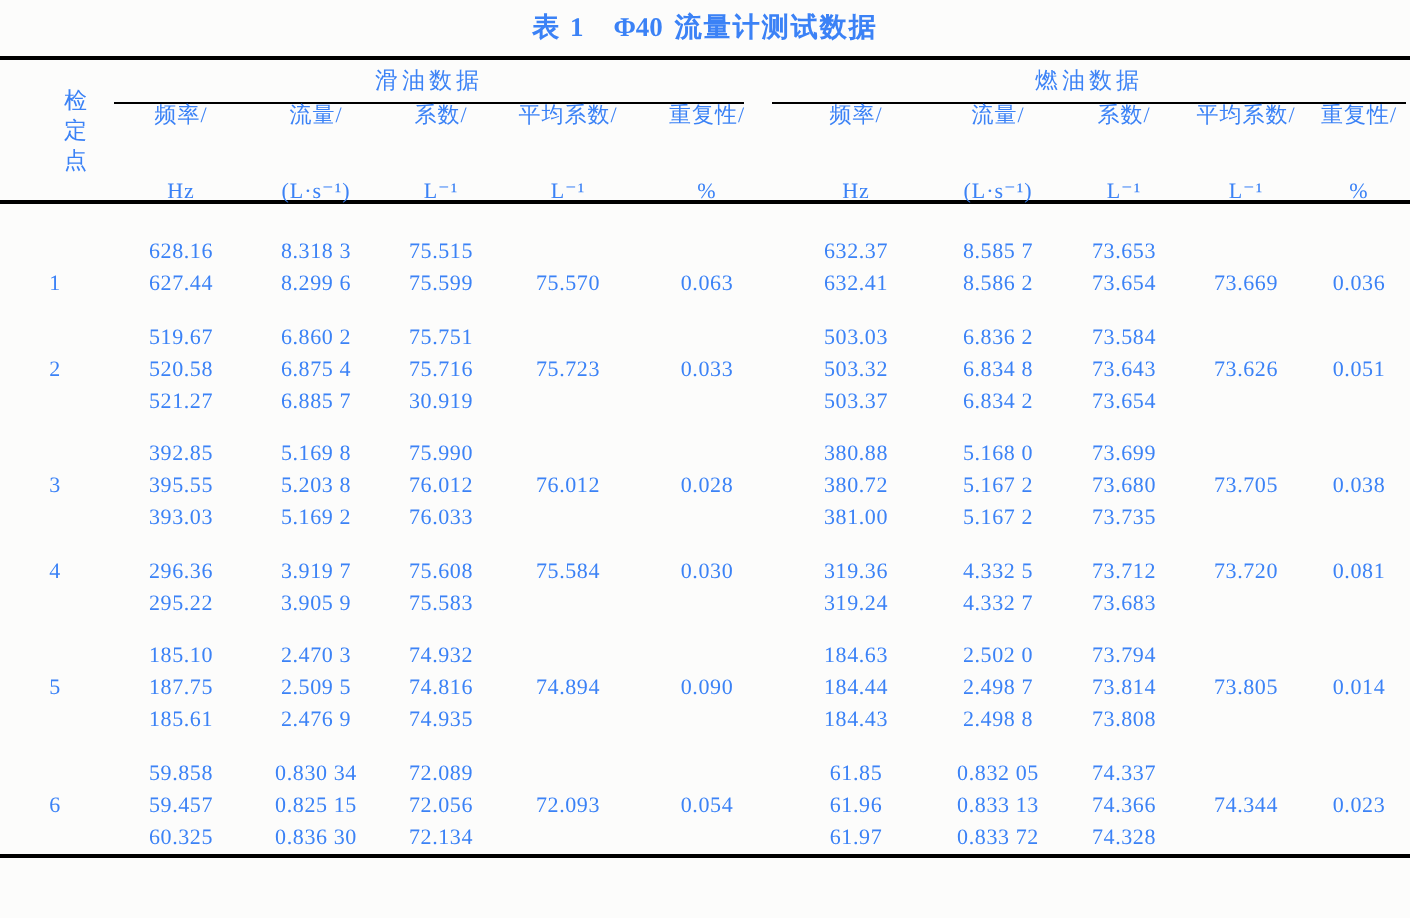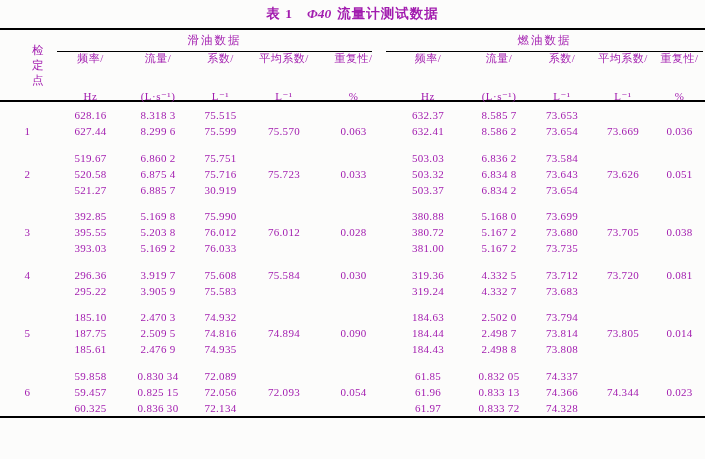--- a/index.html
+++ b/index.html
@@ -1,31 +1,31 @@
 <!DOCTYPE html>
 <html><head>
 <meta charset="utf-8">
 <style>
   html,body{margin:0;padding:0;background:#ffffff;}
   .page{
     position:relative;
     width:705px;height:459px;
     background:#fcfcfb;
-    color:#a21caf;
+    color:#3b82f6;
     font-family:"Liberation Serif","DejaVu Serif",serif;
     overflow:hidden;
     --cols:55px 71px 64px 61px 66px 73px 76px 66px 60px 62px 51px;
   }
   
   .title{
     height:27px;
     display:flex;align-items:center;justify-content:center;
     font-size:13.5px;font-weight:bold;letter-spacing:1px;
   }
-  .title .phi{font-style:italic;margin:0 6px 0 14px;letter-spacing:0;}
+  .title .phi{margin:0 6px 0 14px;letter-spacing:0;}
   
   .tbl{position:absolute;top:28px;left:0;width:705px;border-top:2px solid #000;}
   
   .hgrid{
     display:grid;
     grid-template-columns:var(--cols);
     grid-template-rows:22px 48px;
     border-bottom:2px solid #000;
     font-size:11.5px;
   }
@@ -44,21 +44,21 @@
   .hgroup.oil{grid-column:2/7;margin:0 18px 0 2px;}
   .hgroup.fuel{grid-column:7/12;margin:0 2px 0 -4px;}
   .hcol{
     grid-row:2;
     display:flex;flex-direction:column;align-items:center;justify-content:center;
     line-height:16px;font-size:11px;letter-spacing:0.5px;
     padding-top:2px;
     gap:22px;
   }
   
-  .tbody{padding-top:5px;font-size:11px;}
+  .tbody{padding-top:16px;font-size:11px;}
   .grp{margin-bottom:10.5px;}
   .grp:last-child{margin-bottom:0;}
   .row{display:grid;grid-template-columns:var(--cols);height:16px;}
   .cell{
     display:flex;align-items:center;justify-content:center;
     white-space:pre;letter-spacing:0.3px;
   }
   .bottomline{border-bottom:2.5px solid #000;height:0;}
 </style>
 </head>

